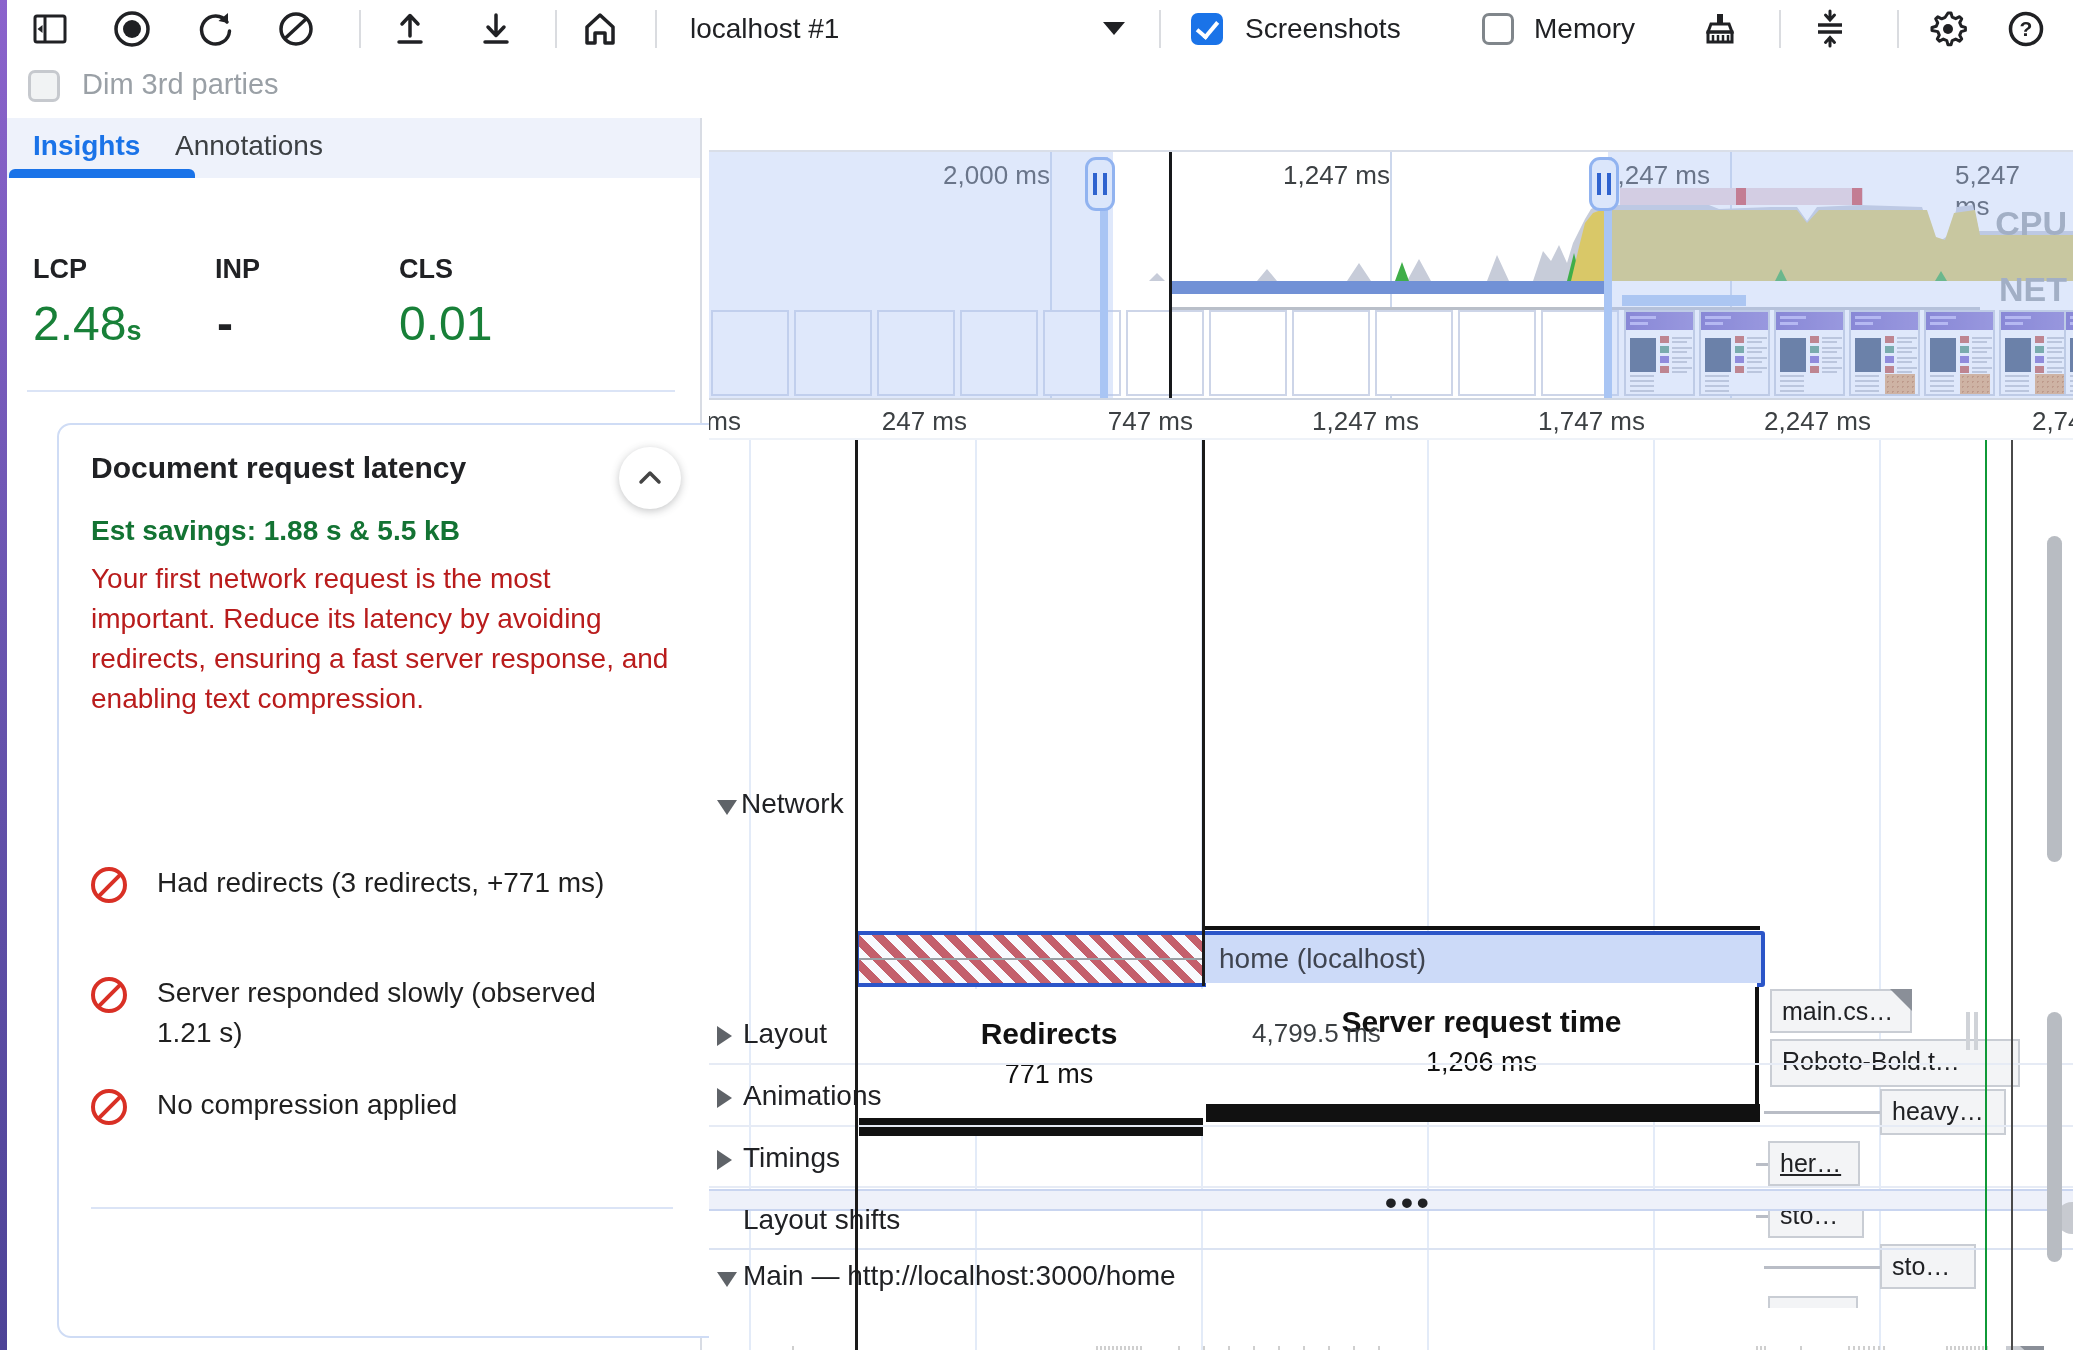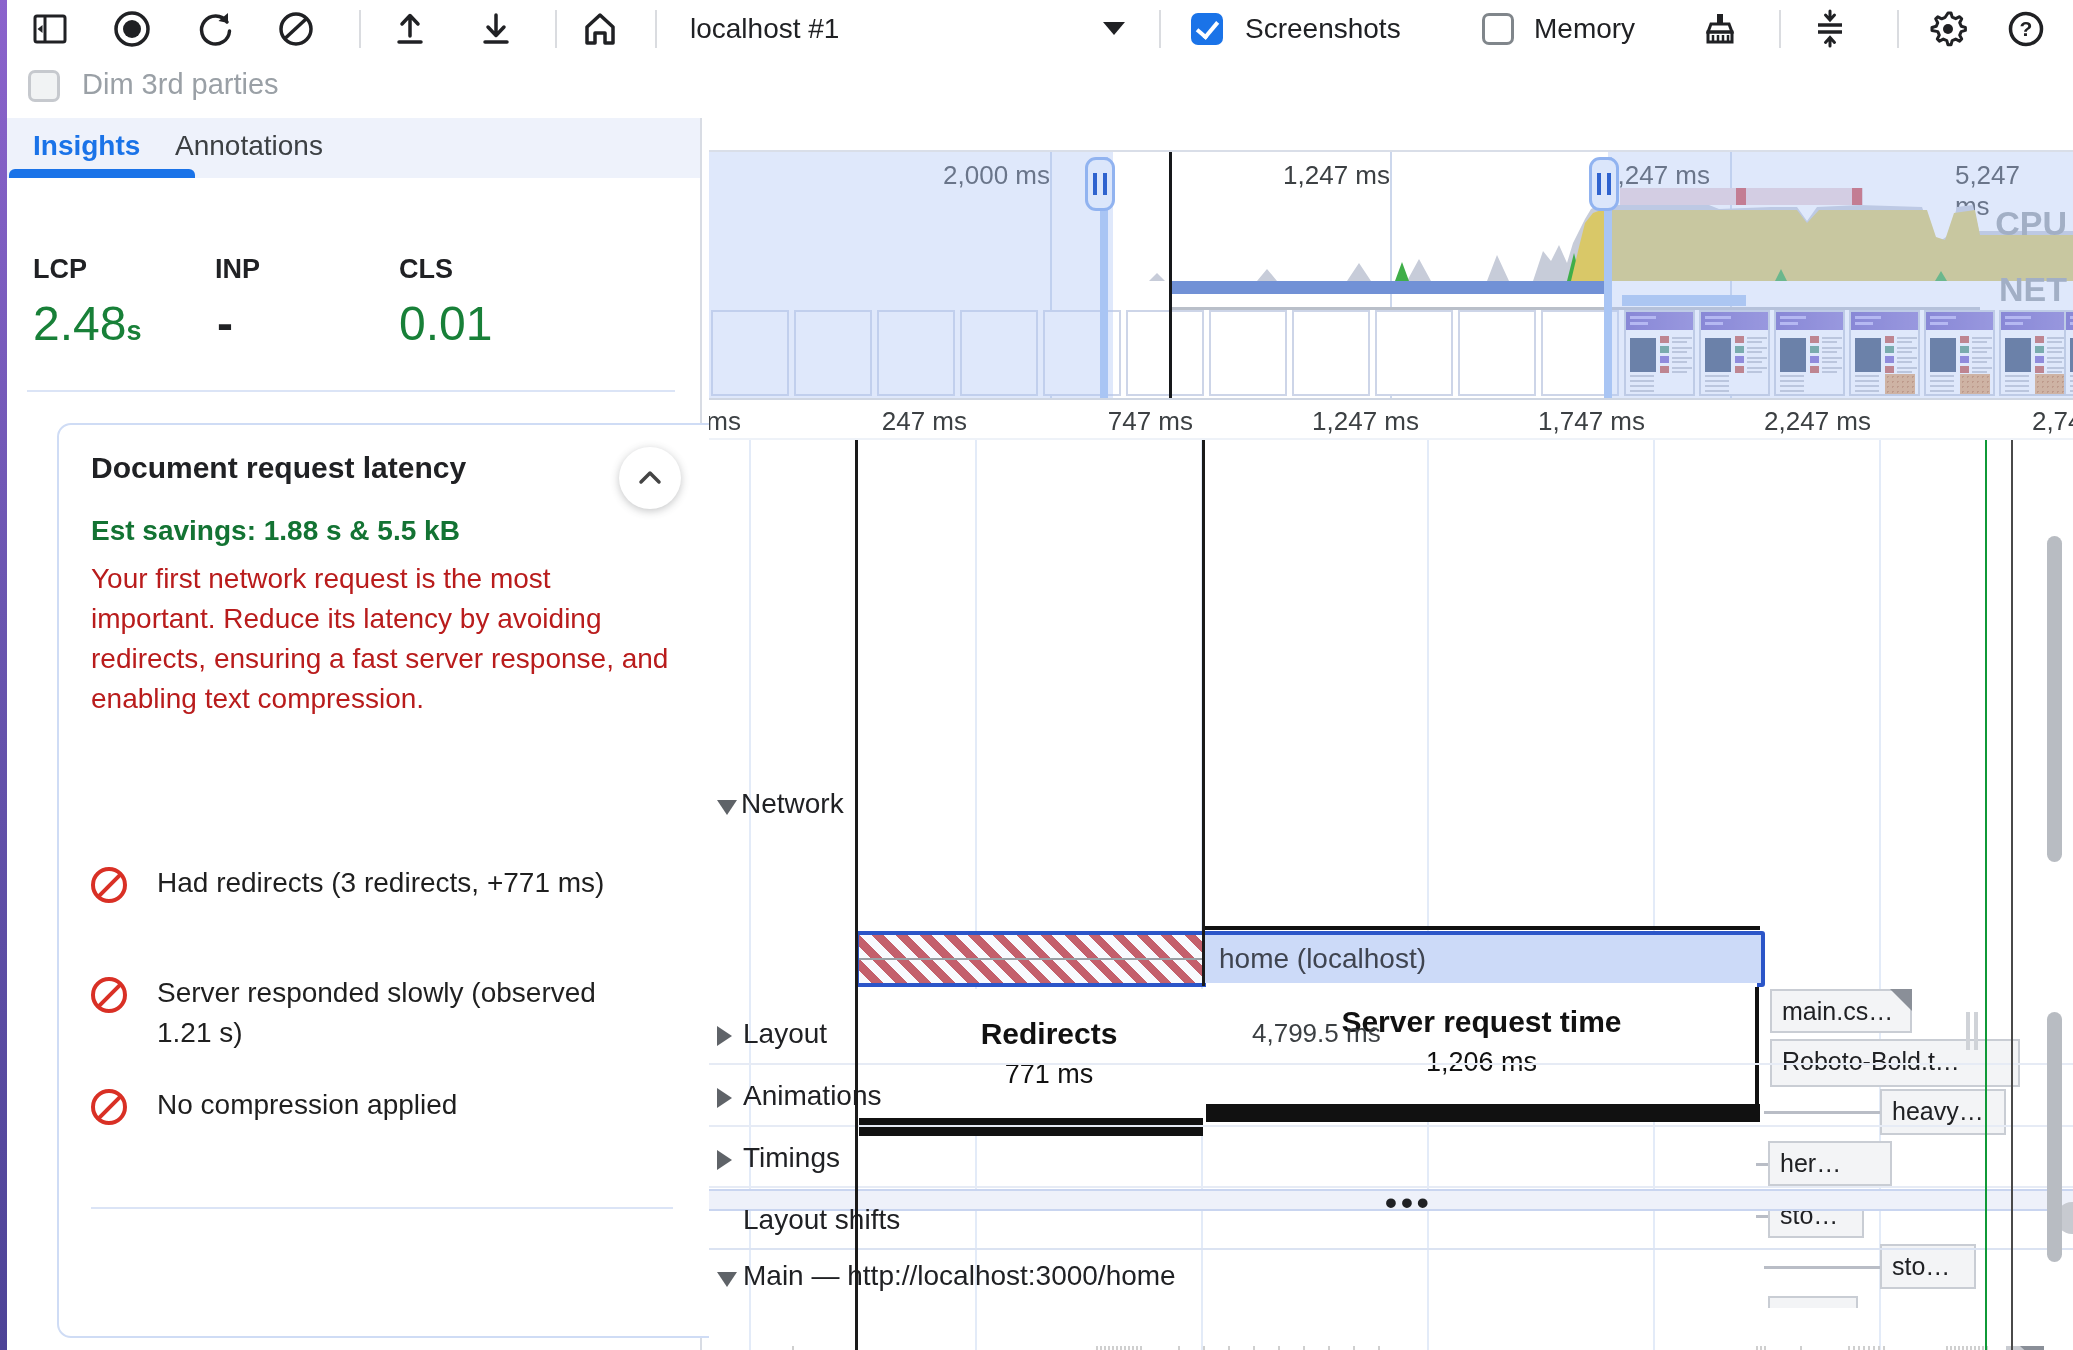--- a/index.html
+++ b/index.html
@@ -619,21 +619,21 @@
         <div class="measure-bar" style="left:497px; top:342px; width:554px; height:18px"></div>
         <div class="measure-bar" style="left:1046px; top:225px; width:4px; height:135px"></div>
 
         <div id="chips">
             <div class="chip" style="left: 1061px; top: 227px; width: 142px; height: 44px;">main.cs…</div>
             <div class="chip-fold" style="left: 1181px; top: 227px;"></div>
             <div class="chip" style="left: 1061px; top: 277px; width: 250px; height: 48px;">Roboto-Bold.t…</div>
             <div class="whisker" style="left: 1055px; width: 116px; top: 349px;"></div>
             <div class="chip" style="left: 1171px; top: 327px; width: 126px; height: 46px;">heavy…</div>
             <div class="whisker" style="left: 1047px; width: 12px; top: 401px;"></div>
-            <div class="chip" style="left: 1059px; top: 379px; width: 124px; height: 45px;">her…</div>
+            <div class="chip" style="left: 1059px; top: 379px; width: 92px; height: 45px; text-decoration: underline;">her…</div>
             <div class="whisker" style="left: 1047px; width: 12px; top: 453px;"></div>
             <div class="chip" style="left: 1059px; top: 431px; width: 96px; height: 45px;">sto…</div>
             <div class="whisker" style="left: 1055px; width: 116px; top: 504px;"></div>
             <div class="chip" style="left: 1171px; top: 482px; width: 96px; height: 45px;">sto…</div>
             <div class="chip" style="left: 1059px; top: 534px; width: 90px; height: 12px;">sto…</div>
           </div>
       </div>
 
       <div id="sep-row">
         <div id="sep-dots">•••</div>

